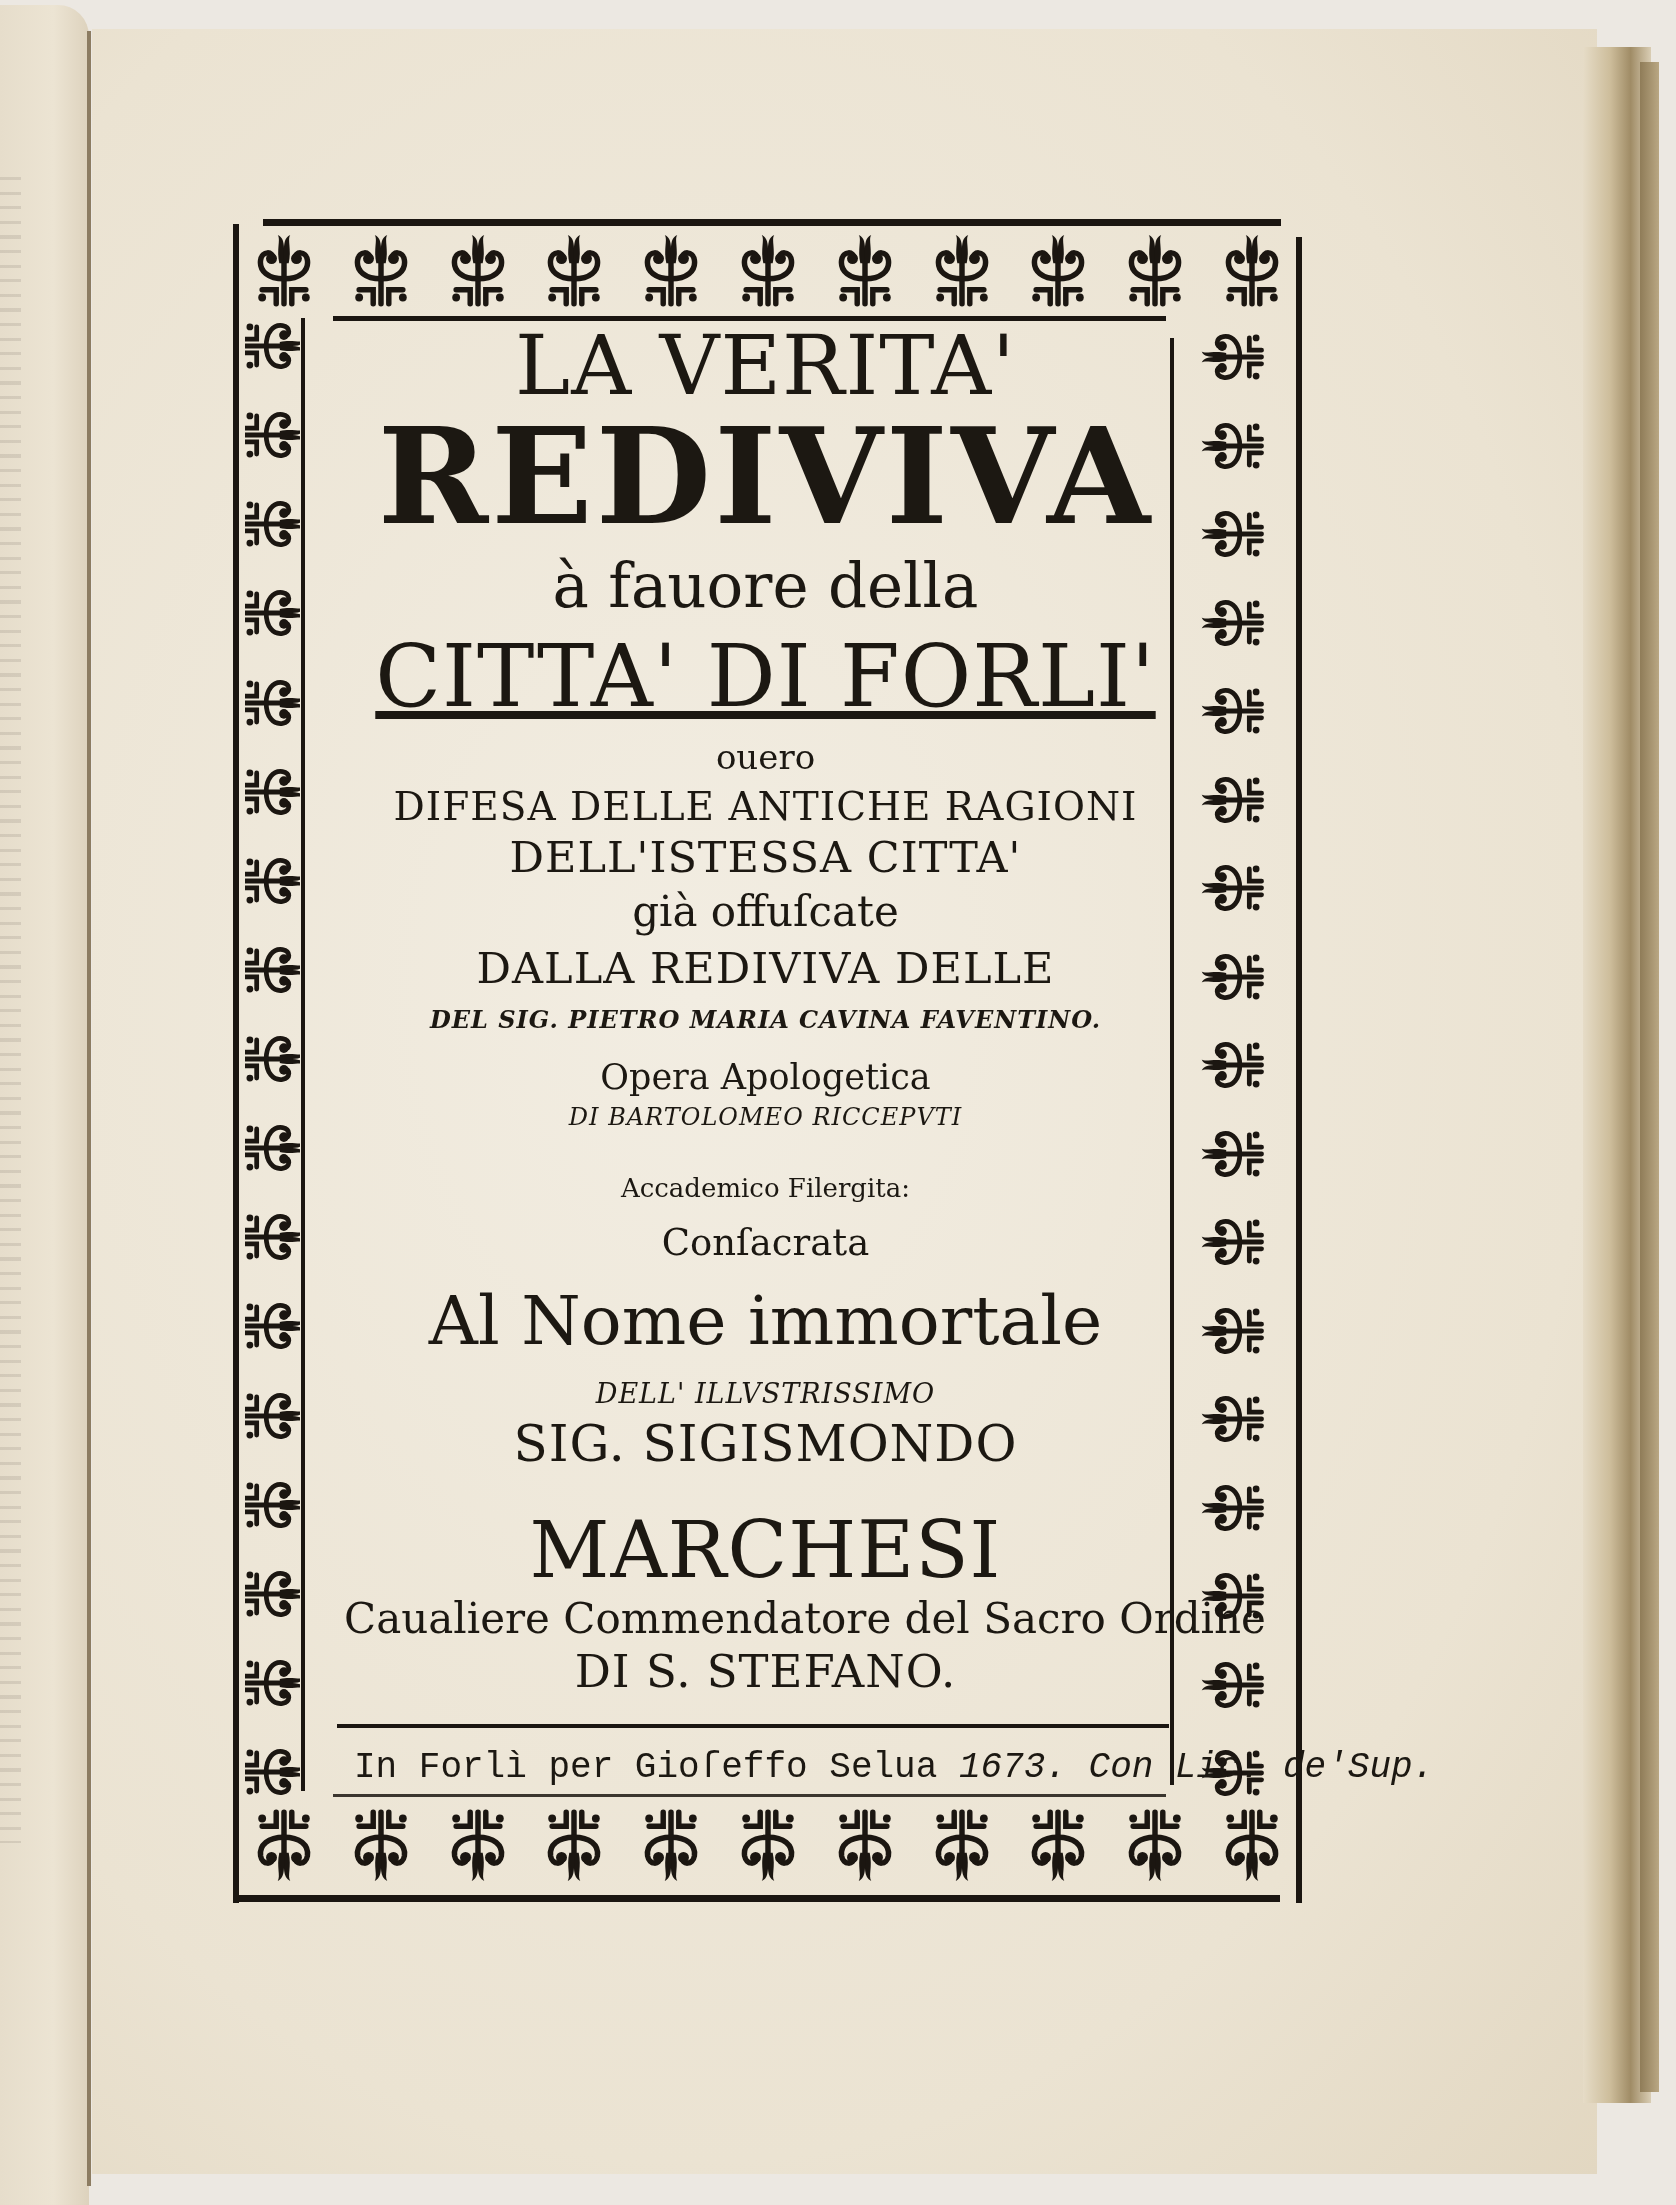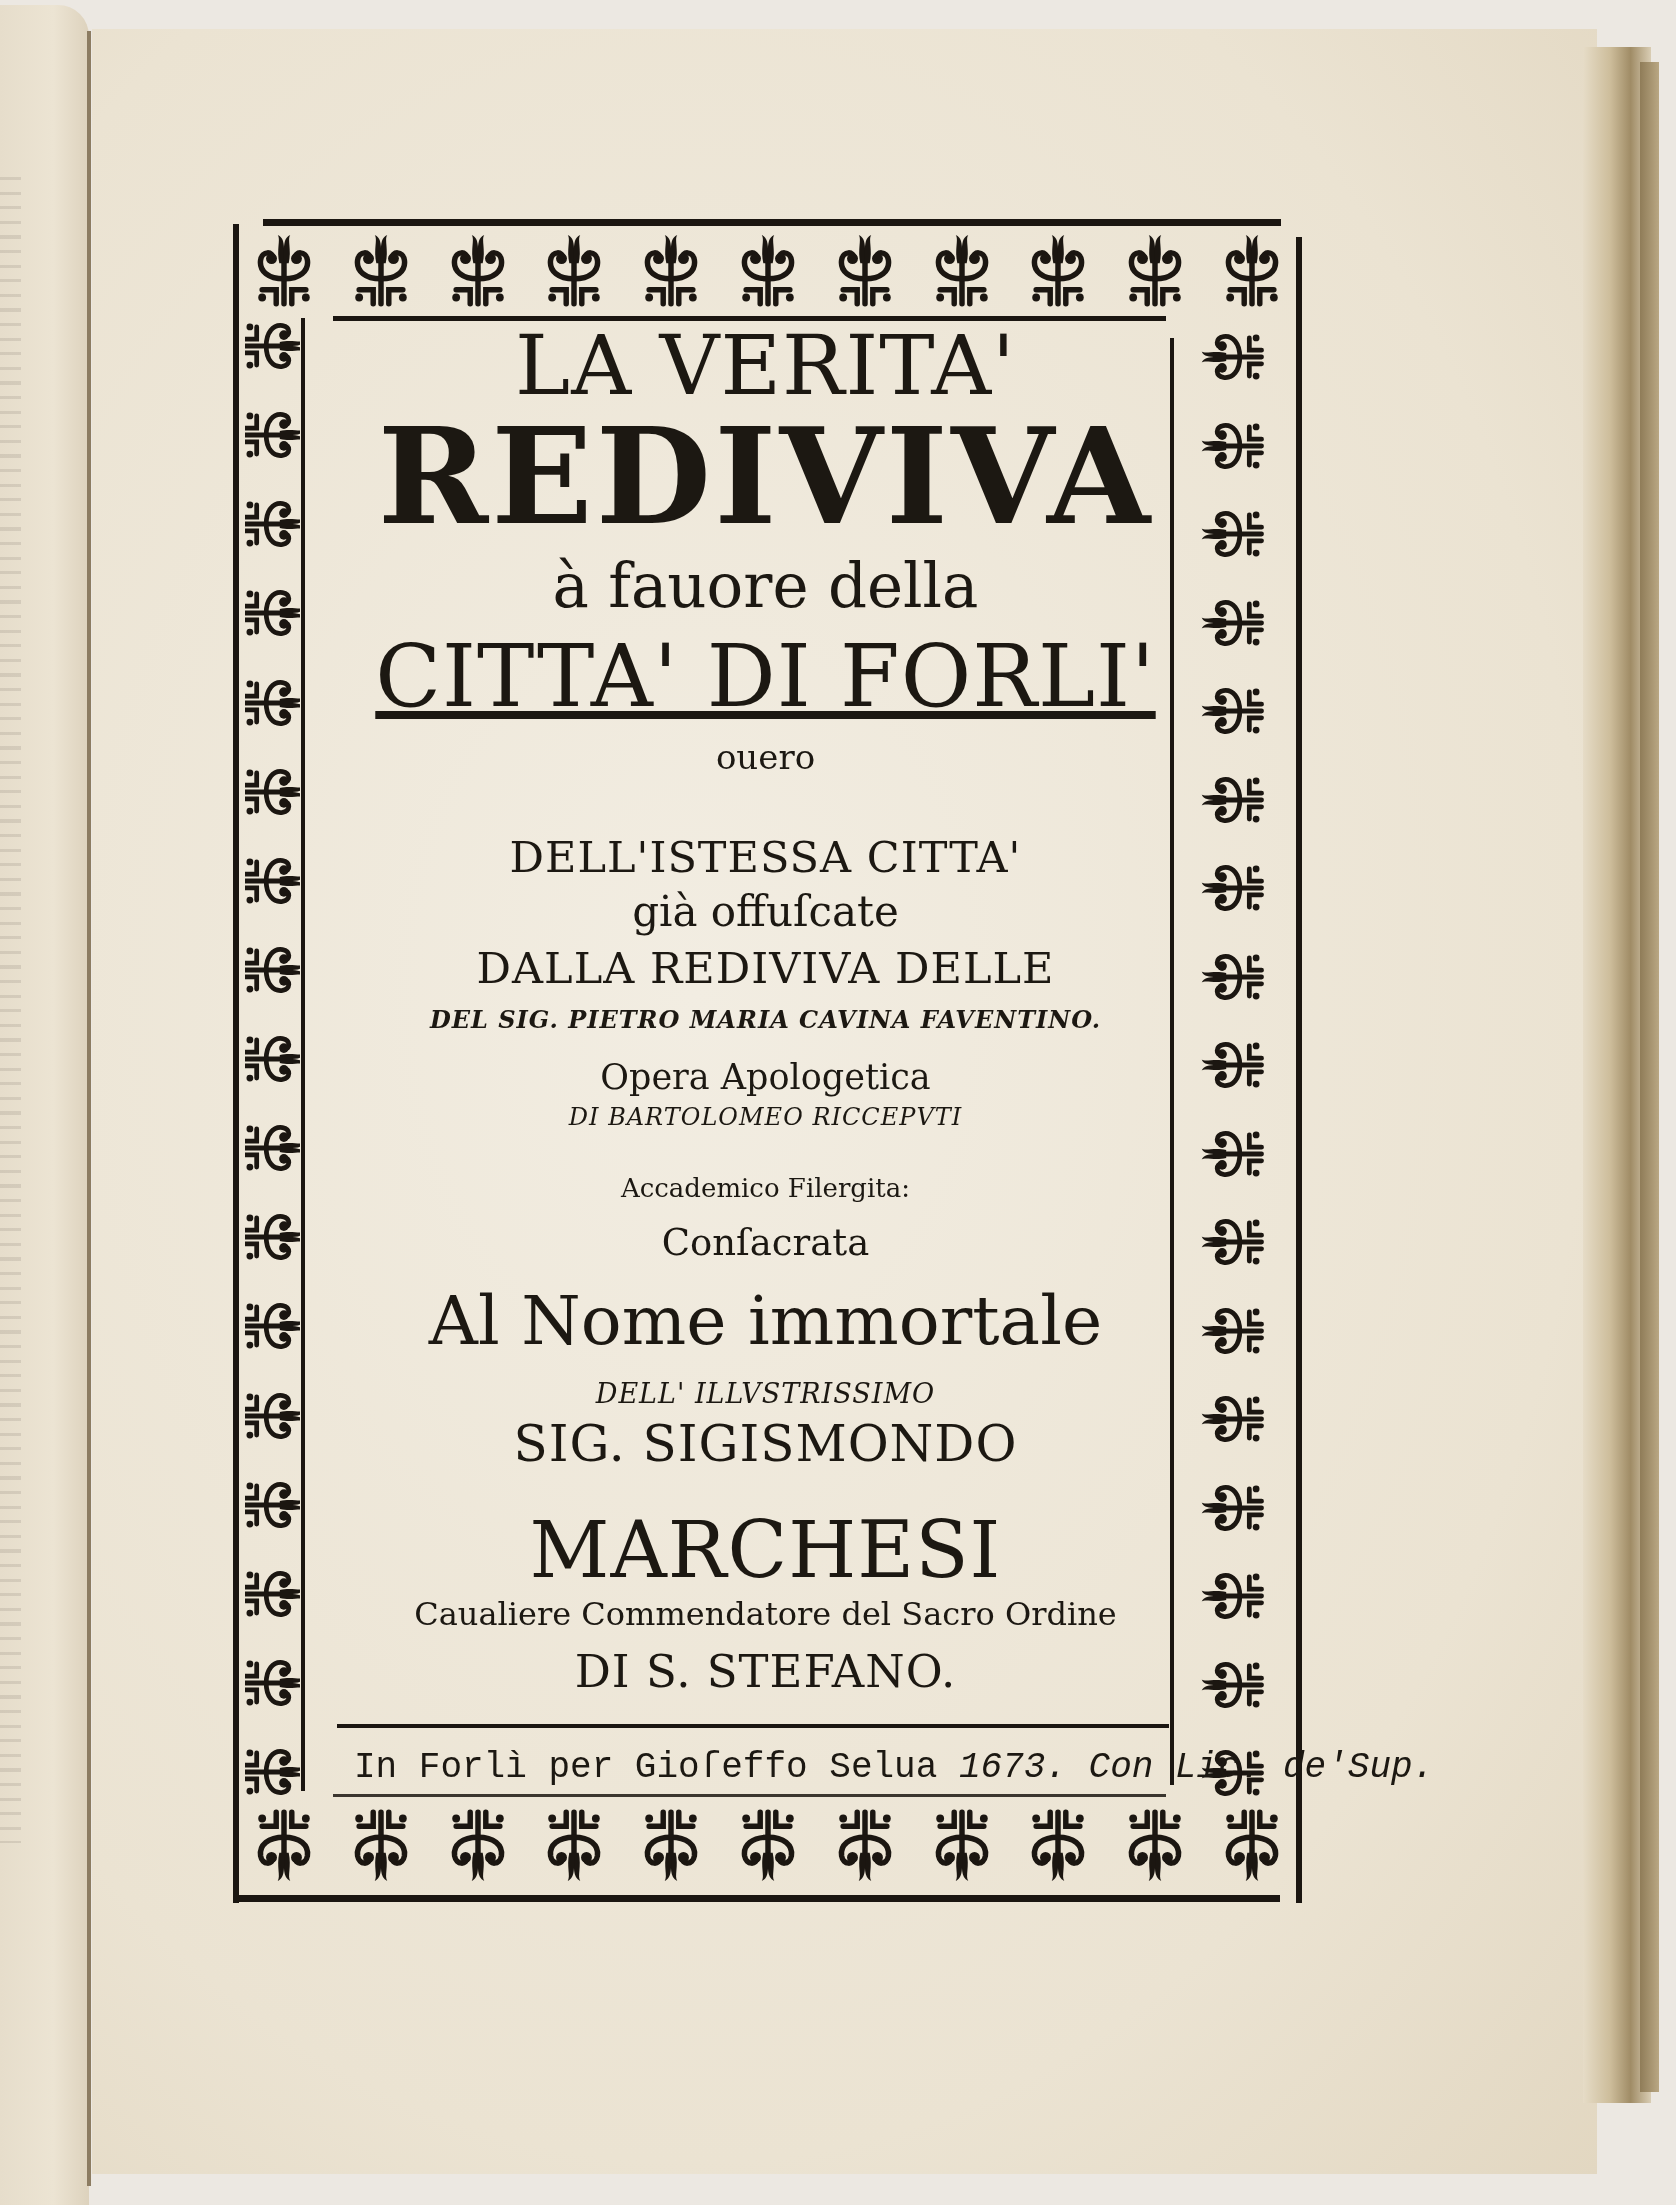--- a/index.html
+++ b/index.html
@@ -1154,33 +1154,34 @@
   </svg>
     </span>
   </div>
 
 <div class="text-block">
   <div class="line caps" style="top:15.6px;font-size:83px;">LA VERITA'</div>
   <div class="line caps" style="top:102px;font-size:133px;font-weight:bold;letter-spacing:3.1px;">REDIVIVA</div>
   <div class="line" style="top:247px;font-size:61px;">à fauore della</div>
   <div class="line caps" style="top:325px;font-size:86px;text-decoration:underline;">CITTA' DI FORLI'</div>
   <div class="line" style="top:432px;font-size:34px;">ouero</div>
+  <div class="line caps" style="top:479px;font-size:39px;">DIFESA DELLE ANTICHE RAGIONI</div>
   <div class="line" style="top:583px;font-size:42px;">già offuſcate</div>
   <div class="line caps" style="top:528px;font-size:43px;">DELL'ISTESSA CITTA'</div>
   <div class="line caps" style="top:639px;font-size:43px;">DALLA REDIVIVA DELLE</div>
   <div class="line ital caps" style="top:700px;font-size:24px;font-weight:bold;">DEL SIG. PIETRO MARIA CAVINA FAVENTINO.</div>
   <div class="line" style="top:752px;font-size:35px;">Opera Apologetica</div>
   <div class="line ital caps" style="top:797px;font-size:24px;">DI BARTOLOMEO RICCEPVTI</div>
   <div class="line" style="top:867px;font-size:26px;">Accademico Filergita:</div>
   <div class="line" style="top:916px;font-size:37px;">Conſacrata</div>
   <div class="line" style="top:979px;font-size:68px;">Al Nome immortale</div>
   <div class="line ital caps" style="top:1072px;font-size:27px;">DELL' ILLVSTRISSIMO</div>
   <div class="line caps" style="top:1111px;font-size:50px;">SIG. SIGISMONDO</div>
   <div class="line caps" style="top:1203px;font-size:78px;">MARCHESI</div>
-  <div class="line" style="top:1290px;font-size:32px;">Caualiere Commendatore del Sacro Ordine</div>
+  <div class="line" style="top:1290px;font-size:42px;">Caualiere Commendatore del Sacro Ordine</div>
   <div class="line caps" style="top:1341px;font-size:45px;">DI S. STEFANO.</div>
 </div>
 
 <div class="imprint">
   <span>In Forlì per Gioſeffo Selua</span>
   <span class="ital">1673.</span>
   <span class="ital">Con Lic. de'Sup.</span>
 </div>
 
 

